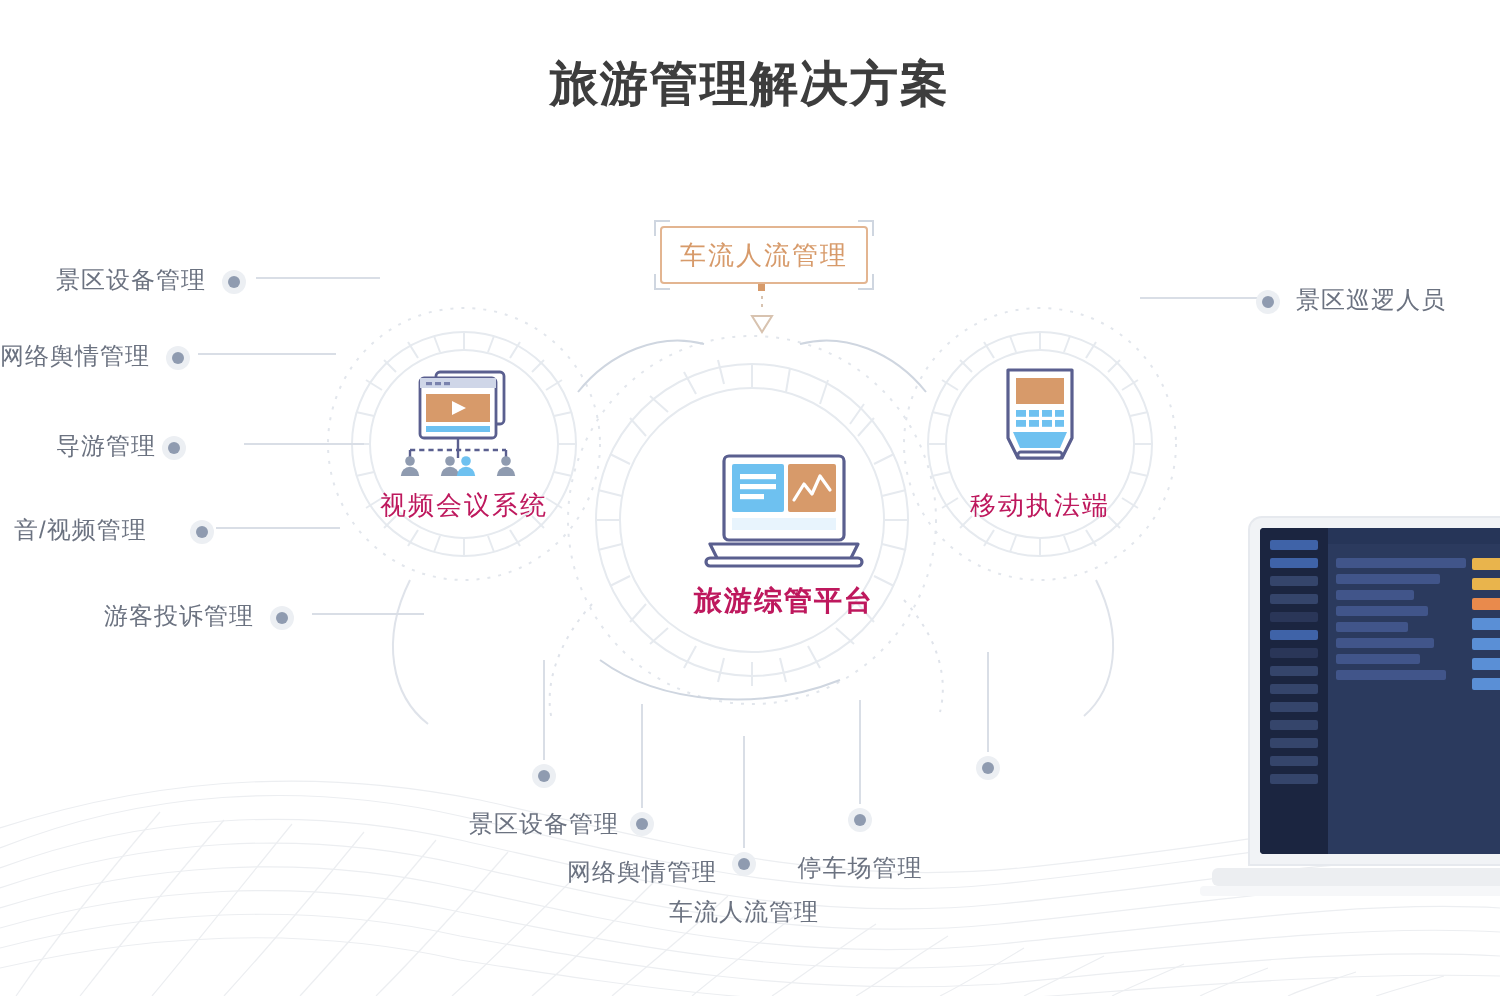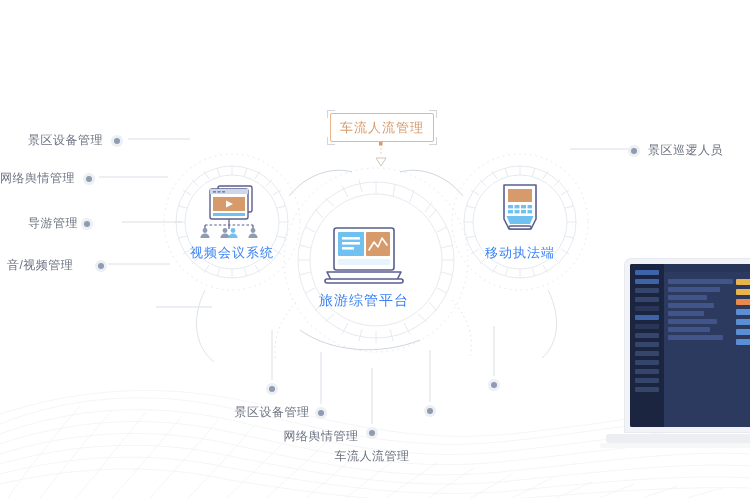--- a/index.html
+++ b/index.html
@@ -29,21 +29,21 @@
     font-size:13px;color:#d79a6a;letter-spacing:1px;background:#fff;
   }
   .badge-corner{width:7px;height:7px;border-color:#cfd6e0;border-style:solid;position:absolute;}
   .bc-tl{left:-4px;top:-4px;border-width:1px 0 0 1px;}
   .bc-tr{right:-4px;top:-4px;border-width:1px 1px 0 0;}
   .bc-bl{left:-4px;bottom:-4px;border-width:0 0 1px 1px;}
   .bc-br{right:-4px;bottom:-4px;border-width:0 1px 1px 0;}
 
   
   .node-label{
-    font-size:13px;color:#3b82f6;letter-spacing:1px;
+    font-size:13px;color:#be185d;letter-spacing:1px;
     text-align:center;white-space:nowrap;
   }
 
   
   .leaf-label{
     font-size:12px;color:#6b7280;white-space:nowrap;letter-spacing:.5px;
   }
   .leaf-dot{
     width:12px;height:12px;border-radius:50%;
     background:#eceff3;display:flex;align-items:center;justify-content:center;
@@ -259,20 +259,21 @@
   </svg>
 
   <div class="abs" id="badge">
     <span class="badge-corner bc-tl"></span>
     <span class="badge-corner bc-tr"></span>
     <span class="badge-corner bc-bl"></span>
     <span class="badge-corner bc-br"></span>
     <span>车流人流管理</span>
   </div>
 
+  <div class="abs" id="title">旅游管理解决方案</div>
 
   <div class="abs" style="left:172px;top:182px;width:120px;height:84px;">
     <svg class="video-ico" style="position:absolute;left:24px;top:0;" viewBox="0 0 72 56">
       <rect x="22" y="4" width="34" height="26" rx="2" fill="#ffffff" stroke="#5a5f8f" stroke-width="1.4"></rect>
       <rect x="14" y="7" width="38" height="30" rx="2" fill="#ffffff" stroke="#5a5f8f" stroke-width="1.4"></rect>
       <rect x="14" y="7" width="38" height="5" fill="#cfd6e8"></rect>
       <rect x="17" y="9" width="3" height="1.6" fill="#7a82ad"></rect>
       <rect x="21.5" y="9" width="3" height="1.6" fill="#7a82ad"></rect>
       <rect x="26" y="9" width="3" height="1.6" fill="#7a82ad"></rect>
       <rect x="17" y="15" width="32" height="14" fill="#d79a6a"></rect>
@@ -290,21 +291,21 @@
           <path d="M24.4 56 a4.6 4.6 0 0 1 9.2 0 z"></path>
         <circle cx="37" cy="48.5" r="2.4" fill="#6ec1f0"></circle>
           <path d="M32.4 56 a4.6 4.6 0 0 1 9.2 0 z" fill="#6ec1f0"></path>
         <circle cx="57" cy="48.5" r="2.4"></circle>
           <path d="M52.4 56 a4.6 4.6 0 0 1 9.2 0 z"></path>
       </g>
     </svg>
     <div class="node-label abs" style="left:0;top:62px;width:120px;">视频会议系统</div>
   </div>
 
-  <div class="abs" style="left:304px;top:226px;width:120px;height:88px;">
+  <div class="abs" style="left:332px;top:226px;width:120px;height:88px;font-weight:bold;">
     <svg class="laptop-ico" style="position:absolute;left:17px;top:0;" viewBox="0 0 86 62">
       <rect x="13" y="2" width="60" height="42" rx="2.5" fill="#ffffff" stroke="#5a5f8f" stroke-width="1.6"></rect>
       <rect x="17" y="6" width="26" height="24" rx="1" fill="#6ec1f0"></rect>
       <rect x="21" y="11" width="18" height="2.6" fill="#ffffff"></rect>
       <rect x="21" y="16" width="18" height="2.6" fill="#ffffff"></rect>
       <rect x="21" y="21" width="12" height="2.6" fill="#ffffff"></rect>
       <rect x="45" y="6" width="24" height="24" rx="1" fill="#d79a6a"></rect>
       <polyline points="48,24 53,16 57,21 61,12 66,19" fill="none" stroke="#ffffff" stroke-width="1.6" stroke-linejoin="round" stroke-linecap="round"></polyline>
       <rect x="17" y="33" width="52" height="6" fill="#e8f4fd"></rect>
       <path d="M6 46 L80 46 L76 54 L10 54 Z" fill="#ffffff" stroke="#5a5f8f" stroke-width="1.6" stroke-linejoin="round"></path>
@@ -350,20 +351,26 @@
     <span class="leaf-dot">
         <i></i>
       </span>
   </div>
   <div class="abs" style="left:7px;top:257px;display:flex;align-items:center;gap:22px;">
     <span class="leaf-label">音/视频管理</span>
     <span class="leaf-dot">
         <i></i>
       </span>
   </div>
+  <div class="abs" style="left:52px;top:300px;display:flex;align-items:center;gap:8px;">
+    <span class="leaf-label">游客投诉管理</span>
+    <span class="leaf-dot">
+        <i></i>
+      </span>
+  </div>
 
   <div class="abs" style="left:628px;top:142px;display:flex;align-items:center;gap:8px;">
     <span class="leaf-dot">
         <i></i>
       </span>
     <span class="leaf-label">景区巡逻人员</span>
   </div>
 
   <div class="abs" style="left:222px;top:378px;width:100px;text-align:center;">
     <span class="leaf-dot" style="display:inline-flex;">
@@ -380,20 +387,21 @@
   <div class="abs" style="left:322px;top:422px;width:100px;text-align:center;">
     <span class="leaf-dot" style="display:inline-flex;">
         <i></i>
       </span>
     <div class="leaf-label" style="margin-top:8px;">车流人流管理</div>
   </div>
   <div class="abs" style="left:380px;top:400px;width:100px;text-align:center;">
     <span class="leaf-dot" style="display:inline-flex;">
         <i></i>
       </span>
+    <div class="leaf-label" style="margin-top:8px;">停车场管理</div>
   </div>
   <div class="abs" style="left:444px;top:374px;width:100px;text-align:center;">
     <span class="leaf-dot" style="display:inline-flex;">
         <i></i>
       </span>
   </div>
 
   <div class="abs" id="mock">
     <div id="mock-screen"></div>
     <div id="mock-inner">

